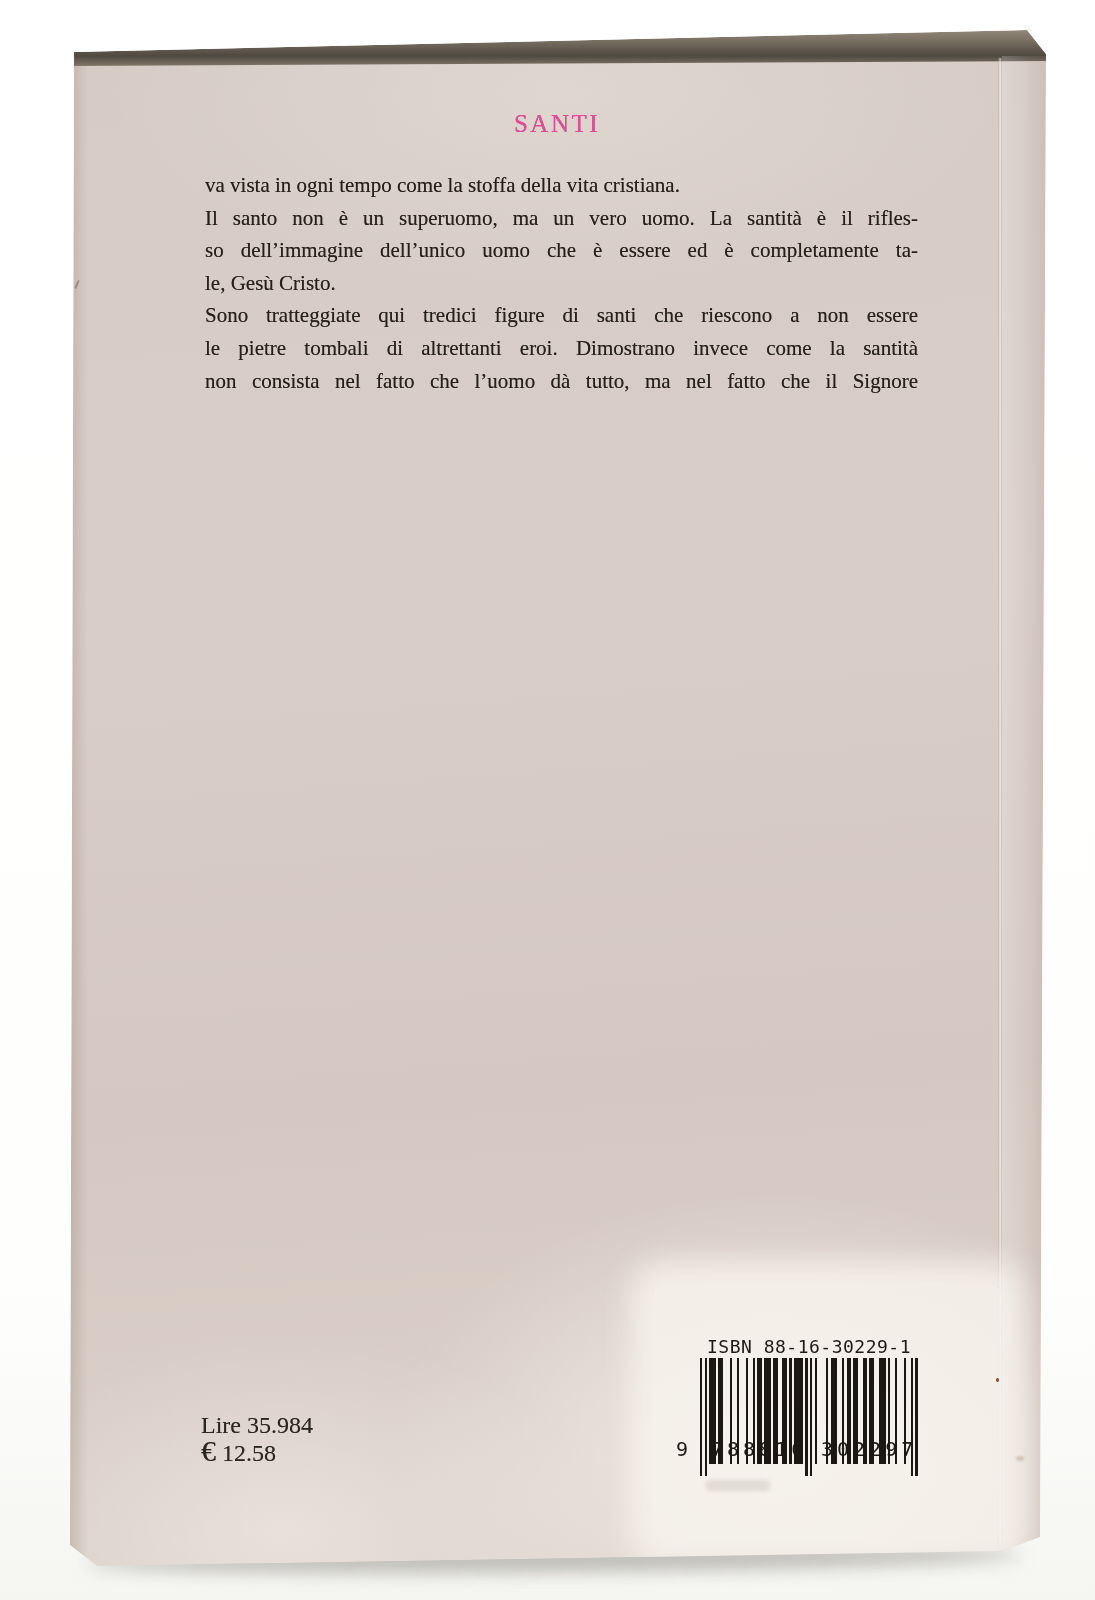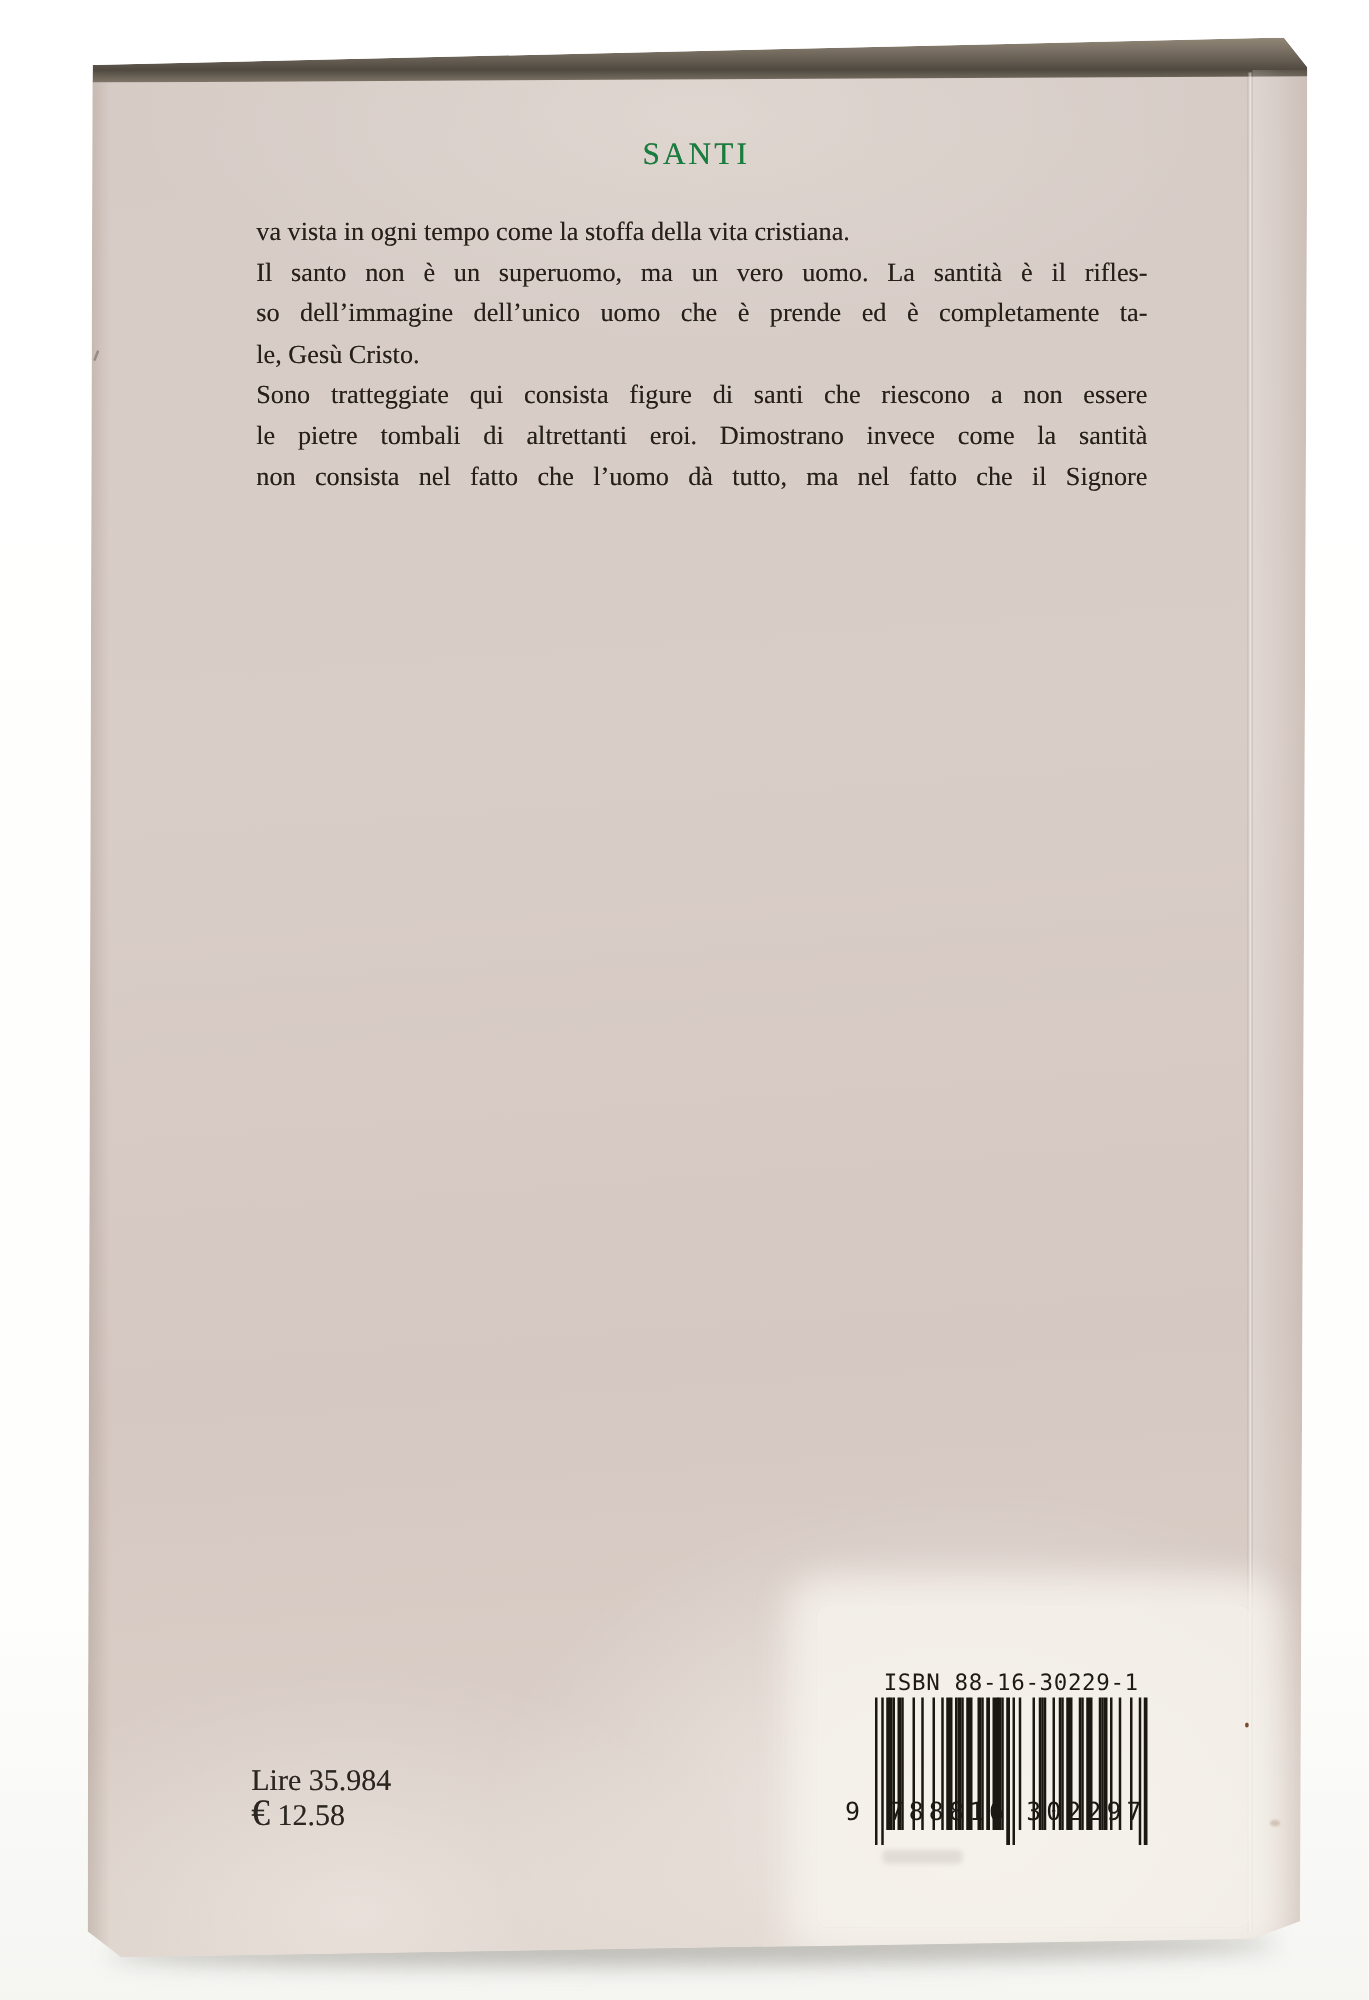--- a/index.html
+++ b/index.html
@@ -34,21 +34,21 @@
   }
   #left-edge-shade{position:absolute;left:2px;top:30px;width:18px;height:1502px;
     background:linear-gradient(90deg,rgba(118,98,82,.22),rgba(118,98,82,0));}
   #fold-crease{position:absolute;left:930px;top:30px;width:4px;height:1488px;
     background:linear-gradient(90deg,rgba(122,102,90,.22),rgba(255,255,255,.55) 55%,rgba(122,102,90,.18));}
   #fold-strip{position:absolute;left:934px;top:28px;width:44px;height:1492px;
     background:linear-gradient(90deg,rgba(255,255,255,.20),rgba(213,201,193,.10) 55%,rgba(146,126,110,.16));}
 
   #title{
     position:absolute;left:0;top:82px;width:978px;text-align:center;
-    font-size:25px;letter-spacing:2.5px;color:#15803d;
+    font-size:25px;letter-spacing:2.5px;color:#ec4899;
     text-shadow:0 0 .4px rgba(38,32,25,.6);
   }
   #blurb{
     position:absolute;left:137px;top:141px;width:713px;
     font-size:21px;line-height:32.6px;color:#262019;
     text-shadow:0 0 .4px rgba(38,32,25,.55);
   }
   .blurb-line{text-align:justify;text-align-last:justify;white-space:normal;}
   .blurb-line.para-end{text-align-last:left;}
 
@@ -94,23 +94,23 @@
   <div id="page-edges"></div>
   <div id="left-edge-shade"></div>
   <div id="fold-strip"></div>
   <div id="fold-crease"></div>
 
   <div id="title">SANTI</div>
 
   <div id="blurb">
       <div class="blurb-line para-end">va vista in ogni tempo come la stoffa della vita cristiana.</div>
       <div class="blurb-line">Il santo non è un superuomo, ma un vero uomo. La santità è il rifles-</div>
-      <div class="blurb-line">so dell’immagine dell’unico uomo che è prende ed è completamente ta-</div>
+      <div class="blurb-line">so dell’immagine dell’unico uomo che è essere ed è completamente ta-</div>
       <div class="blurb-line para-end">le, Gesù Cristo.</div>
-      <div class="blurb-line">Sono tratteggiate qui consista figure di santi che riescono a non essere</div>
+      <div class="blurb-line">Sono tratteggiate qui tredici figure di santi che riescono a non essere</div>
       <div class="blurb-line">le pietre tombali di altrettanti eroi. Dimostrano invece come la santità</div>
       <div class="blurb-line">non consista nel fatto che l’uomo dà tutto, ma nel fatto che il Signore</div>
     </div>
 
   <div id="price">
     <div class="lire">Lire 35.984</div>
     <div class="euro-line">
       <span class="euro-sym">€</span>
       <span class="euro-val">12.58</span>
     </div>

